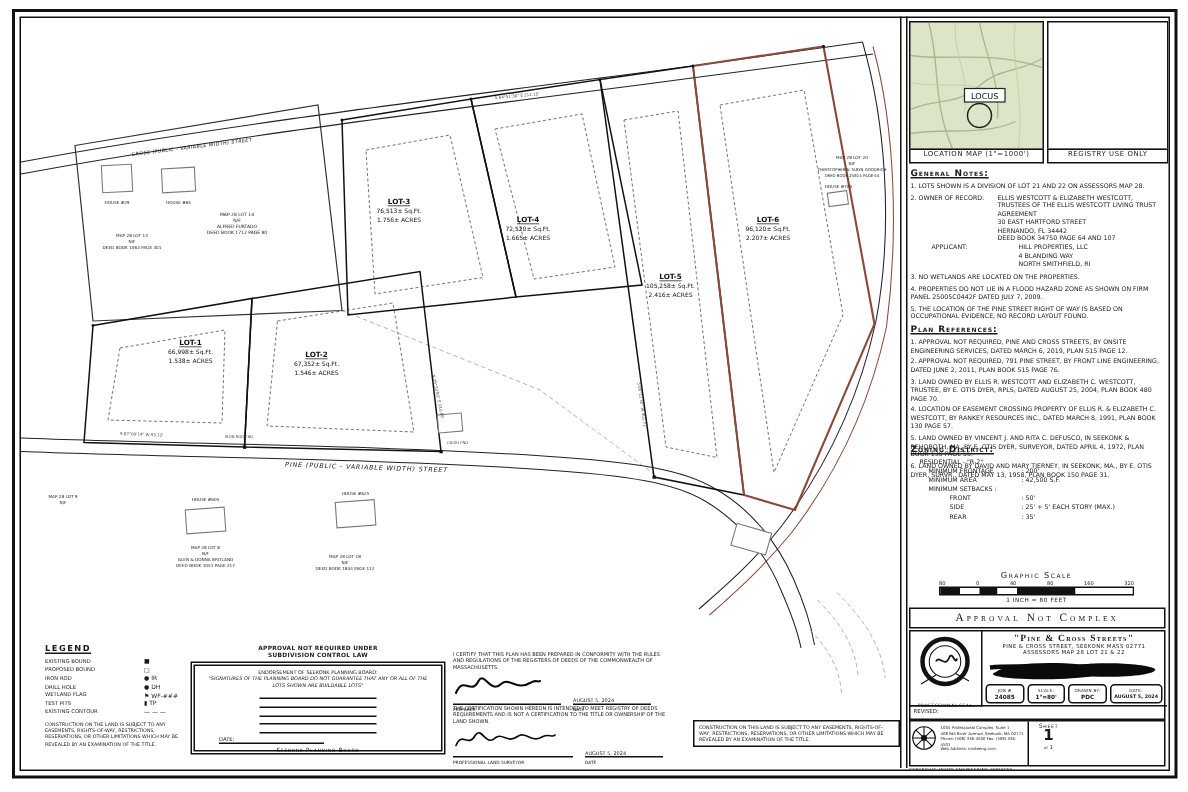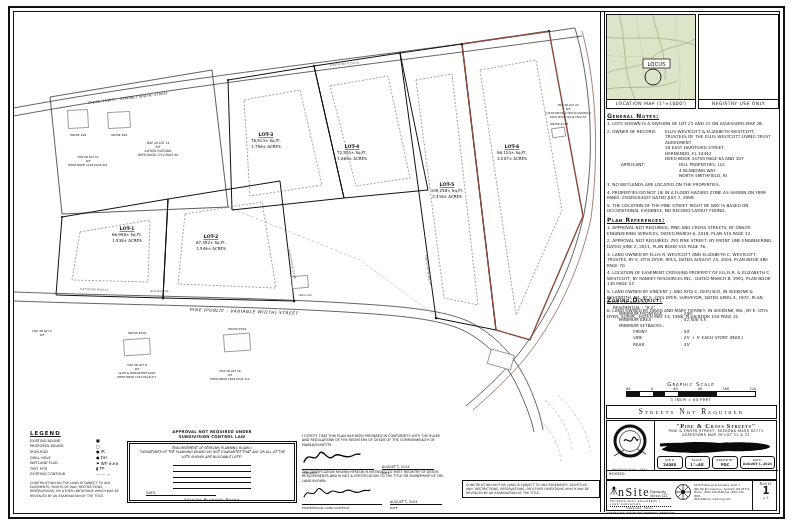--- a/index.html
+++ b/index.html
@@ -326,21 +326,21 @@
     <div style="width:13px;background:#111;"></div>
       <div style="width:13px;background:#fff;"></div>
     <div style="width:13px;background:#111;"></div>
       <div style="width:13px;background:#fff;"></div>
     <div style="width:39px;background:#111;"></div>
       <div style="width:39px;background:#fff;"></div>
   </div>
   <div class="scale-cap">1 INCH = 80 FEET</div>
 </div>
 
-<div class="abs anr-box">Streets Not Required</div>
+<div class="abs anr-box">Approval Not Complex</div>
 
 <div class="abs tblock"></div>
 <div class="abs sealcell">
   <svg width="48" height="44" viewBox="0 0 48 44">
     <circle cx="24" cy="21" r="15" fill="none" stroke="#111" stroke-width="3"></circle>
     <circle cx="24" cy="21" r="10.5" fill="none" stroke="#111" stroke-width="0.7"></circle>
     <path d="M18,21 C20,16 24,26 27,18 C29,14 31,24 32,19" fill="none" stroke="#111" stroke-width="1.2"></path>
     <path d="M8,36 L18,30 M40,34 L31,29" stroke="#111" stroke-width="0.8"></path>
   </svg>
   <div class="seal-cap">PROFESSIONAL SEAL</div>
@@ -368,33 +368,20 @@
     <div class="fval">PDC</div>
   </div>
   <div class="fcell">
     <div class="flab">DATE:</div>
     <div class="fval" style="font-size:3.2px;">AUGUST 5, 2024</div>
   </div>
 </div>
 <div class="abs revrow" style="left:606px;top:470px;width:166px;">REVISED:</div>
 
 <div class="abs footer">
-  <div style="flex:1;padding:2px 3px;position:relative;">
-    <div style="display:flex;align-items:flex-end;">
-      <svg width="13" height="15" viewBox="0 0 13 15">
-        <circle cx="6.5" cy="3" r="2.2" fill="#111"></circle>
-        <path d="M1,14.5 L6.5,4 M12,14.5 L6.5,4 M6.5,14.5 L6.5,4" stroke="#111" stroke-width="1.1"></path>
-        <path d="M2,5 L11,5" stroke="#111" stroke-width="0.8"></path>
-      </svg>
-      <span class="logo-name">nSite</span>
-      <span class="logo-sub">Engineering Services, LLC</span>
-    </div>
-    <div class="logo-tag">PROFESSIONAL ENGINEERS | LAND SURVEYORS</div>
-    <div style="font-size:2.5px;letter-spacing:.5px;text-align:center;">SEEKONK, MASS.</div>
-  </div>
   <svg width="18" height="18" viewBox="0 0 18 18" style="margin-top:2px;flex:none;">
     <circle cx="9" cy="9" r="7.5" fill="none" stroke="#111" stroke-width="0.8"></circle>
     <path d="M9,1.5 L9,16.5 M1.5,9 L16.5,9 M3.7,3.7 L14.3,14.3 M14.3,3.7 L3.7,14.3" stroke="#111" stroke-width="0.7"></path>
     <circle cx="9" cy="9" r="2" fill="#111"></circle>
   </svg>
   <div class="addr" style="flex:none;width:56px;padding:3px 2px;">
     <div>1035 Professional Complex, Suite 1</div>
     <div>408 Fall River Avenue, Seekonk, MA 02771</div>
     <div>Phone: (508) 336-4500  Fax: (508) 336-4501</div>
     <div>Web Address: insiteeng.com</div>

